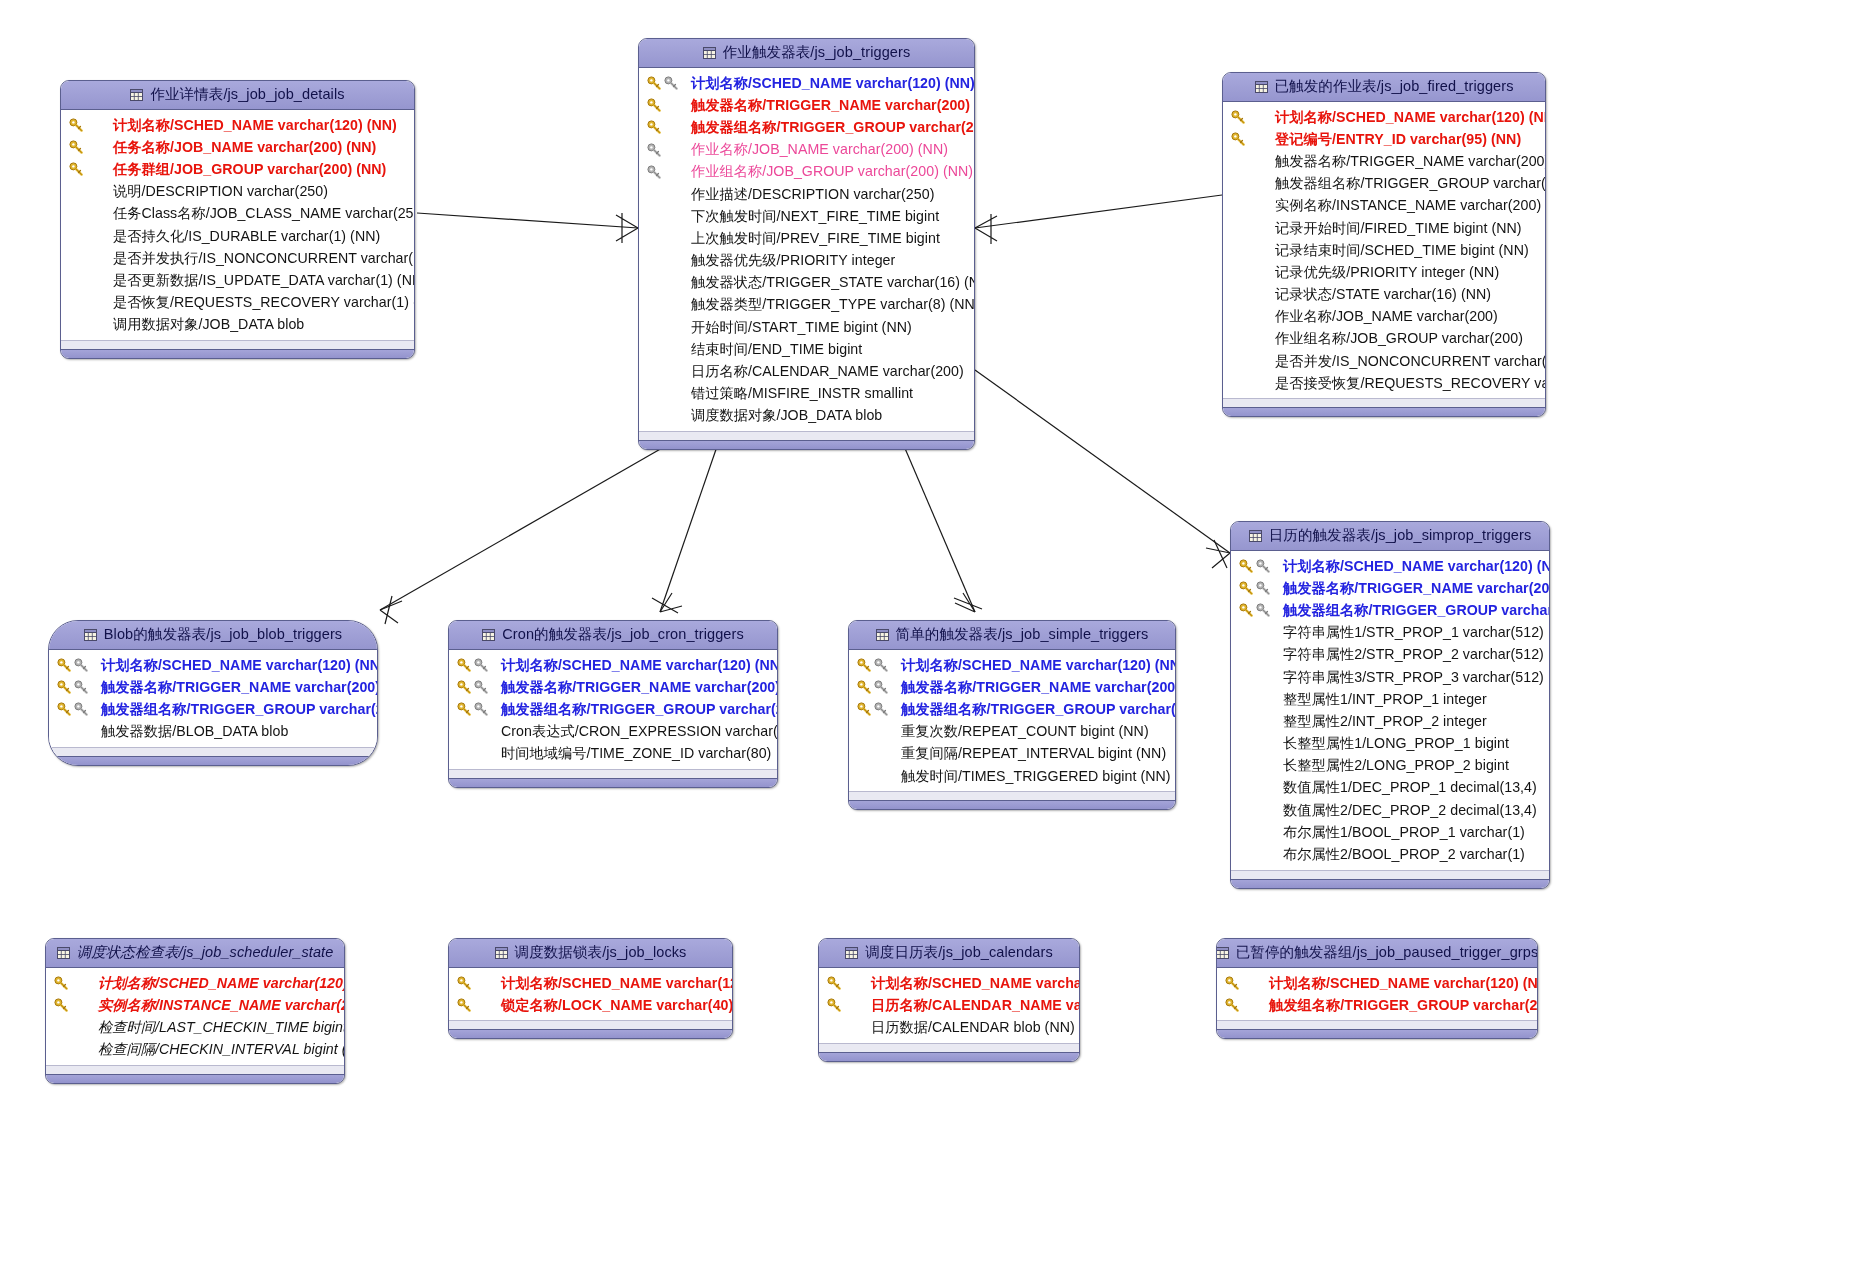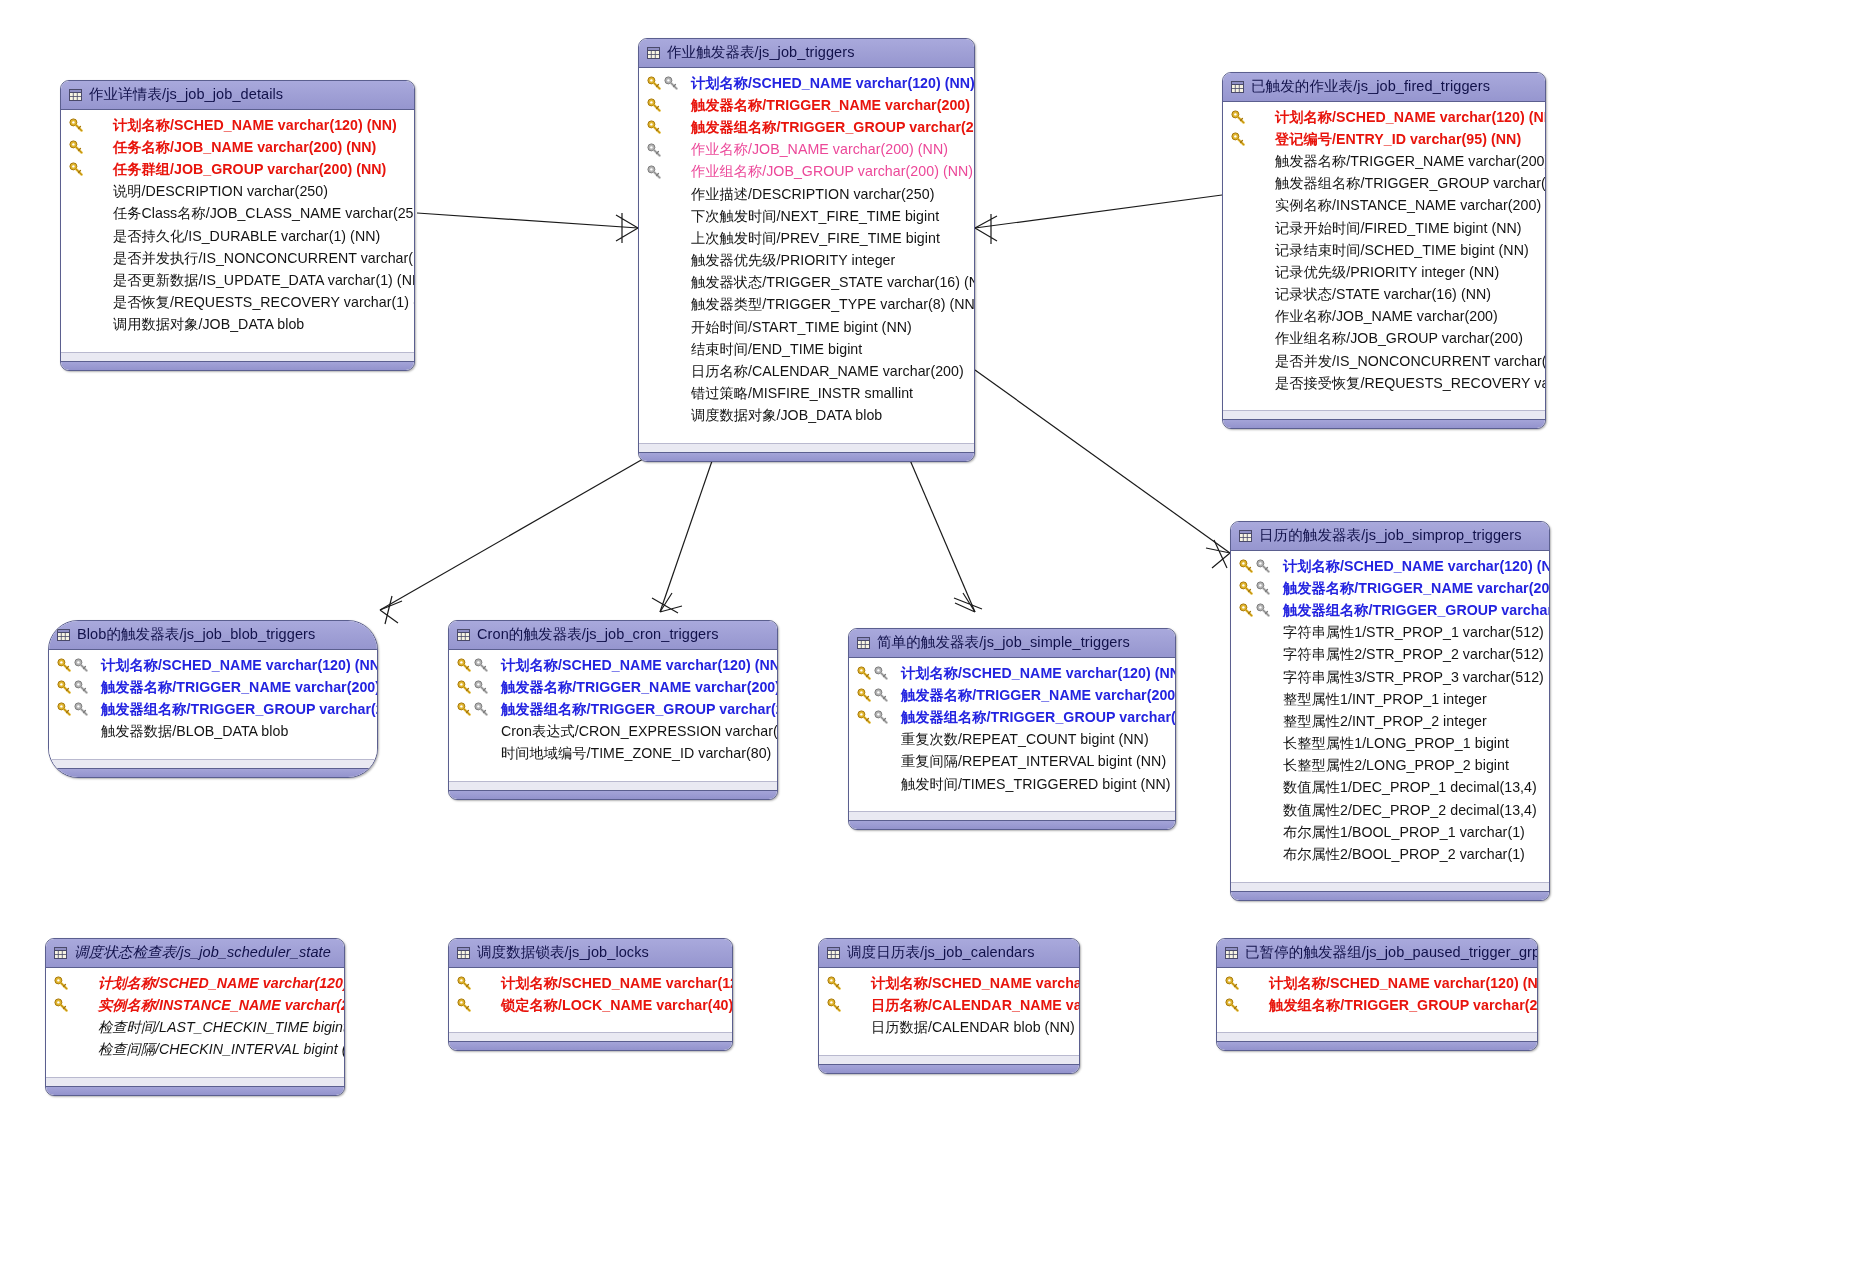--- a/index.html
+++ b/index.html
@@ -35,30 +35,31 @@
   .entity-header {
     background: #9c9cd4;
     background: linear-gradient(to bottom, #a9a9dc 0%, #9696cf 100%);
     border-bottom: 1px solid #5b5f8f;
     padding: 4px 8px 5px 8px;
     display: flex;
     align-items: center;
     gap: 7px;
     border-top-left-radius: 8px;
     border-top-right-radius: 8px;
+    justify-content: center;
   }
   .entity-title {
     font-size: 14.5px;
     color: #11114a;
     white-space: nowrap;
     letter-spacing: 0.1px;
   }
   .entity-body {
     background: #ffffff;
-    padding: 4px 0 16px 0;
+    padding: 4px 0 4px 0;
   }
   .entity-footer {
     background: #e9e9f2;
     border-top: 1px solid #b9b9cf;
     height: 9px;
   }
   .entity-foot2 {
     background: #9c9cd4;
     background: linear-gradient(to bottom, #a4a4d8 0%, #9393cd 100%);
     border-top: 1px solid #5b5f8f;
@@ -750,21 +751,21 @@
           <span class="col-text plain">Cron表达式/CRON_EXPRESSION varchar(120) (NN)</span>
         </div>
         <div class="row">
           <span class="keys"></span>
           <span class="col-text plain">时间地域编号/TIME_ZONE_ID varchar(80)</span>
         </div>
       </div>
       <div class="entity-footer"></div>
       <div class="entity-foot2"></div>
     </div>
-    <div class="entity" style="left: 848px; top: 620px; width: 328px; margin-top: 8px;">
+    <div class="entity" style="left: 848px; top: 620px; width: 328px;">
       <div class="entity-header">
         <span>
           <svg class="tblicon" width="13" height="12" viewBox="0 0 13 12">
             <rect x="0.5" y="0.5" width="12" height="11" fill="#f6f3e2" stroke="#4a4a6a"></rect>
             <rect x="0.5" y="0.5" width="12" height="3" fill="#8f8fc4" stroke="#4a4a6a"></rect>
             <line x1="4.3" y1="3.5" x2="4.3" y2="11.5" stroke="#4a4a6a" stroke-width="0.8"></line>
             <line x1="8.3" y1="3.5" x2="8.3" y2="11.5" stroke="#4a4a6a" stroke-width="0.8"></line>
             <line x1="0.5" y1="7.5" x2="12.5" y2="7.5" stroke="#4a4a6a" stroke-width="0.8"></line>
           </svg>
         </span>

